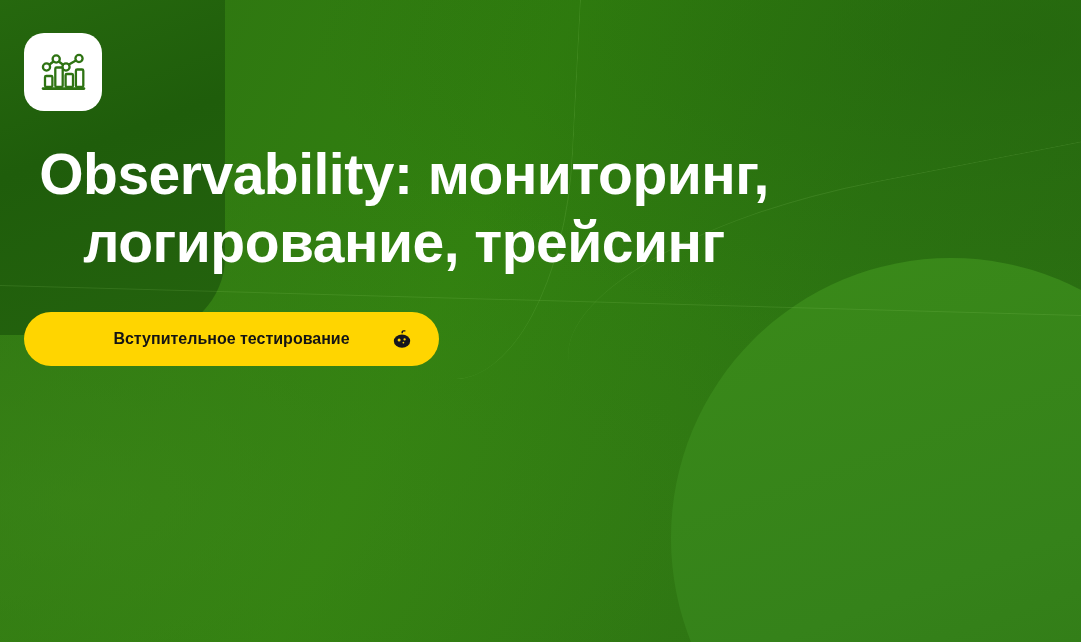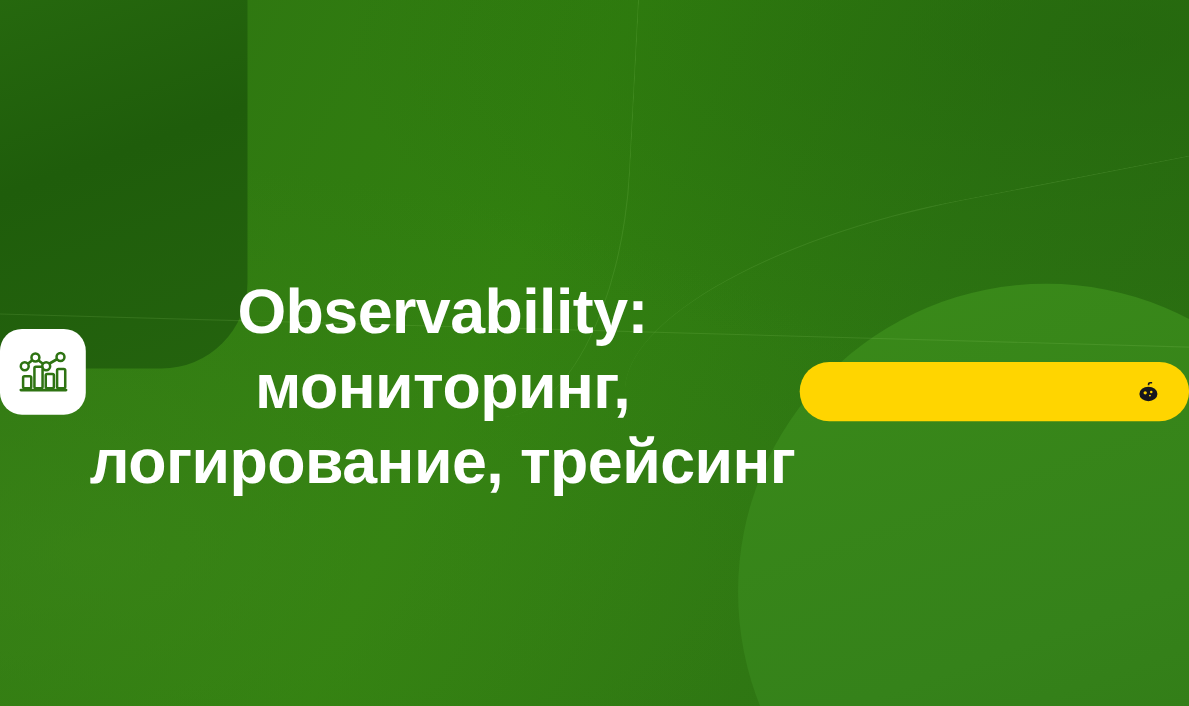--- a/index.html
+++ b/index.html
@@ -57,22 +57,23 @@
     left:560px; top:190px;
     width:560px; height:200px;
     border-top:1px solid rgba(170,225,130,.13);
     border-radius:60% 0 0 0;
     transform:rotate(-11deg);
   }
 
   
   .content{
     position:absolute; inset:0;
-    display:flex; flex-direction:row; align-items:center;
+    display:flex; flex-direction:column; 
     padding-top:33px;
+    padding-left:24px;
   }
 
   .logo-badge{
     width:78px; height:78px;
     background:#ffffff;
     border-radius:20px;
     display:flex; align-items:center; justify-content:center;
     flex:0 0 auto;
   }
   .logo-badge svg{ display:block; }
@@ -152,20 +153,21 @@
 
           <path d="M3 38.6 H44" stroke="#2e7312" stroke-width="2.6" stroke-linecap="round"></path>
         </svg>
       </span>
     </div>
 
     <h1 class="page-title">Observability: мониторинг, логирование, трейсинг</h1>
 
 
     <button class="cta-button">
+      <span class="cta-label">Вступительное тестирование</span>
       <span class="cta-icon">
         <svg width="22" height="22" viewBox="0 0 22 22" fill="none" xmlns="http://www.w3.org/2000/svg" aria-hidden="true">
           <path d="M10.4 5.2 C10.4 3.2 10.9 2.2 12.6 2.2 L14.4 2.2 L14.4 3.6 L12.9 3.6 C12.1 3.6 11.9 4.1 11.9 5.2 Z" fill="#16161e"></path>
           <ellipse cx="11" cy="13.1" rx="8.2" ry="6.6" fill="#16161e"></ellipse>
           <circle cx="8.1" cy="12.1" r="1.5" fill="#ffd500"></circle>
           <circle cx="13.6" cy="11.4" r="1.15" fill="#ffd500"></circle>
           <circle cx="12.4" cy="14.6" r="0.85" fill="#ffd500"></circle>
         </svg>
       </span>
     </button>

